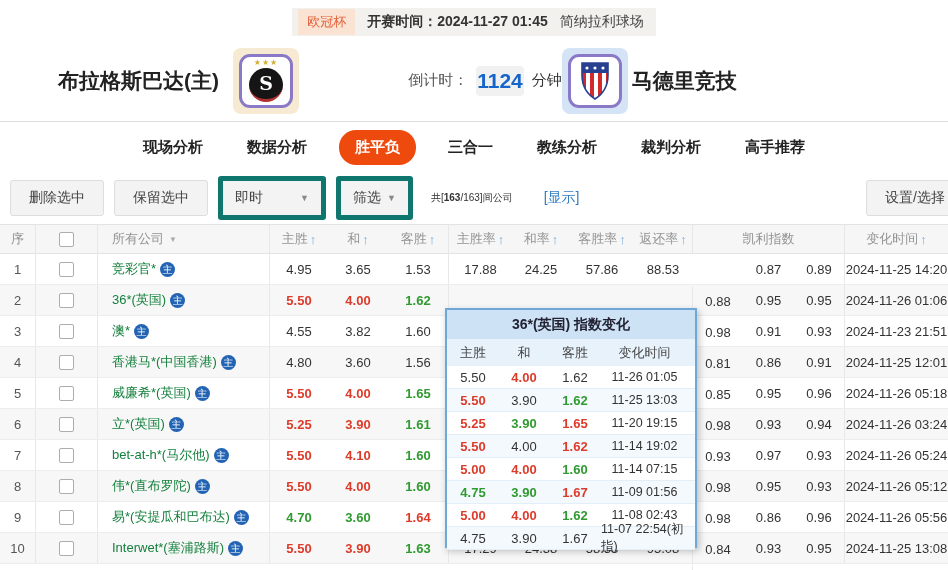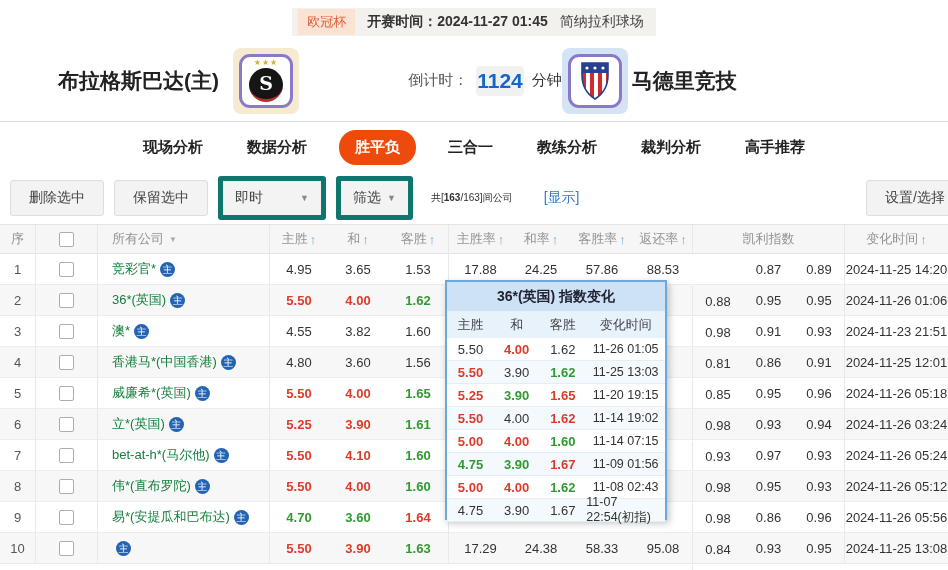--- a/index.html
+++ b/index.html
@@ -70,21 +70,21 @@
   .tr.alt { background:#f7f7f7; }
   .tr .c-no { color:#555; }
   .chk { width:15px; height:15px; border:1px solid #adadad; border-radius:2px; background:#fff; display:inline-block; cursor:pointer; }
   .comp-name { font-size:13px; color:#15803d; cursor:pointer; }
   .badge-home { width:15px; height:15px; background:#2263b4; color:#fff; border-radius:50%; font-size:10px; line-height:15px; text-align:center; margin-left:4px; flex:0 0 auto; }
   .up { color:#dd3b2a; font-weight:bold; }
   .down { color:#2f9a2f; font-weight:bold; }
   .c-time { font-size:13px; }
 
   
-  .popup { position:absolute; left:445px; top:280px; width:222px; height:240px; background:#fff; border:2px solid #6ea8d8; box-shadow:2px 3px 7px rgba(0,0,0,0.25); }
+  .popup { position:absolute; left:445px; top:308px; width:252px; height:240px; background:#fff; border:2px solid #6ea8d8; box-shadow:2px 3px 7px rgba(0,0,0,0.25); }
   .popup-title { height:29px; background:#cde3f5; display:flex; align-items:center; justify-content:center; font-size:14px; font-weight:bold; color:#223; }
   .popup-head { height:27px; background:#e8f2fb; display:flex; align-items:center; font-size:13px; color:#444; }
   .p-col1 { width:52px; } .p-col2 { width:50px; } .p-col3 { width:52px; } .p-col4 { width:87px; }
   .popup-row { height:23px; display:flex; align-items:center; font-size:13px; color:#333; border-bottom:1px solid #e2eef8; background:#fff; }
   .popup-row.alt { background:#f4f9fe; }
   .popup-head span, .popup-row span { display:inline-flex; justify-content:center; }
   .p-time { font-size:12.5px; color:#333; }
 </style>
 </head>
 <body>
@@ -401,20 +401,21 @@
           <div class="td c-kelly">0.86</div>
           <div class="td c-kelly c-kelly3">0.96</div>
           <div class="td c-time">2024-11-26 05:56</div>
         </div>
         <div class="tr alt">
           <div class="td c-no">10</div>
           <div class="td c-chk">
             <span class="chk"></span>
           </div>
           <div class="td c-comp">
+            <span class="comp-name">Interwet*(塞浦路斯)</span>
             <span class="badge-home">主</span>
           </div>
           <div class="td c-odd up">5.50</div>
           <div class="td c-odd2 up">3.90</div>
           <div class="td c-odd2 down">1.63</div>
           <div class="td c-rate1">17.29</div>
           <div class="td c-rate2">24.38</div>
           <div class="td c-rate3">58.33</div>
           <div class="td c-rate4">95.08</div>
           <div class="td c-kelly c-kelly1">0.98</div>

